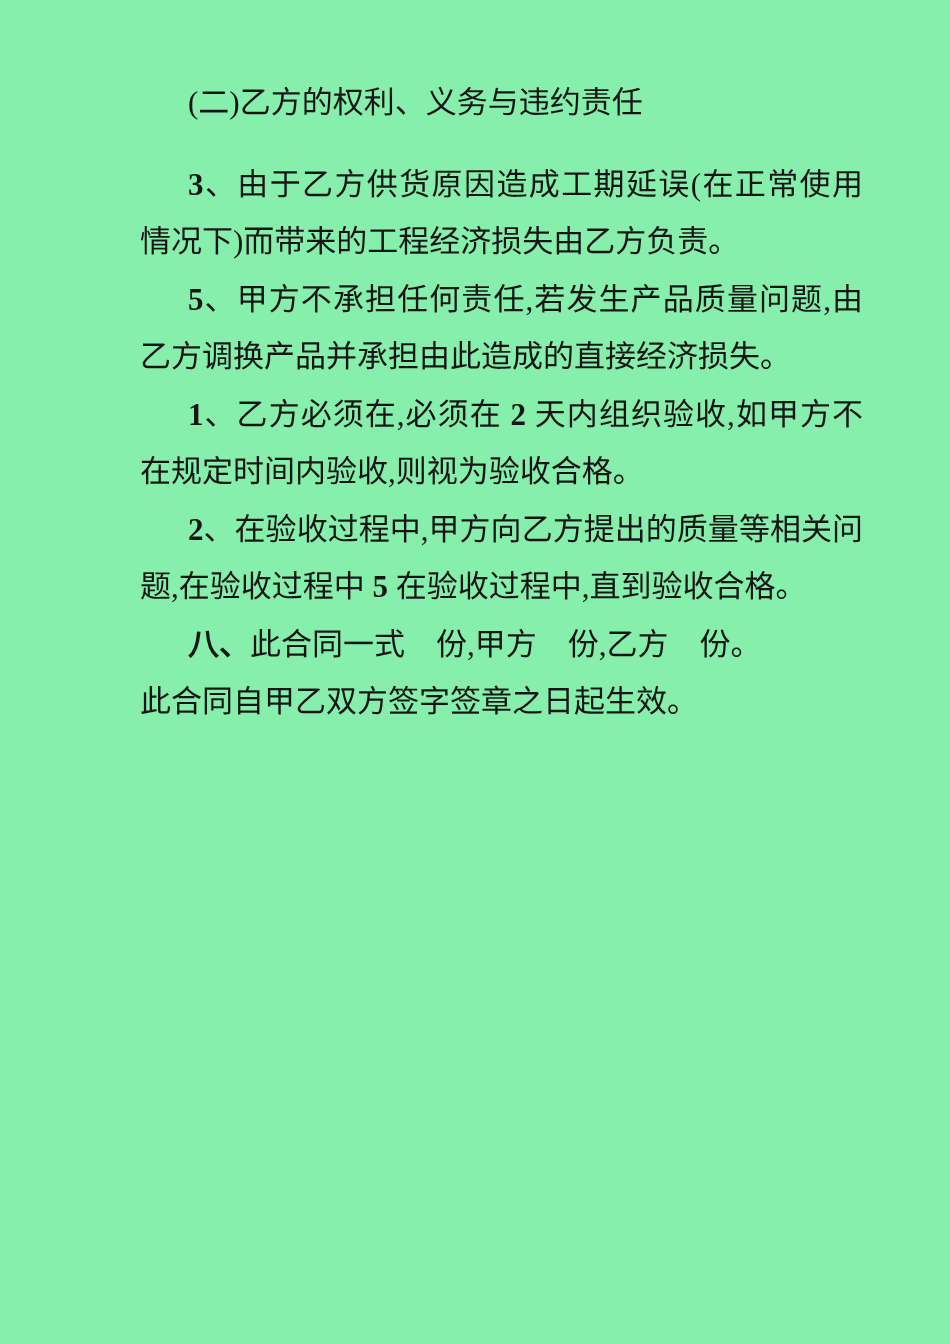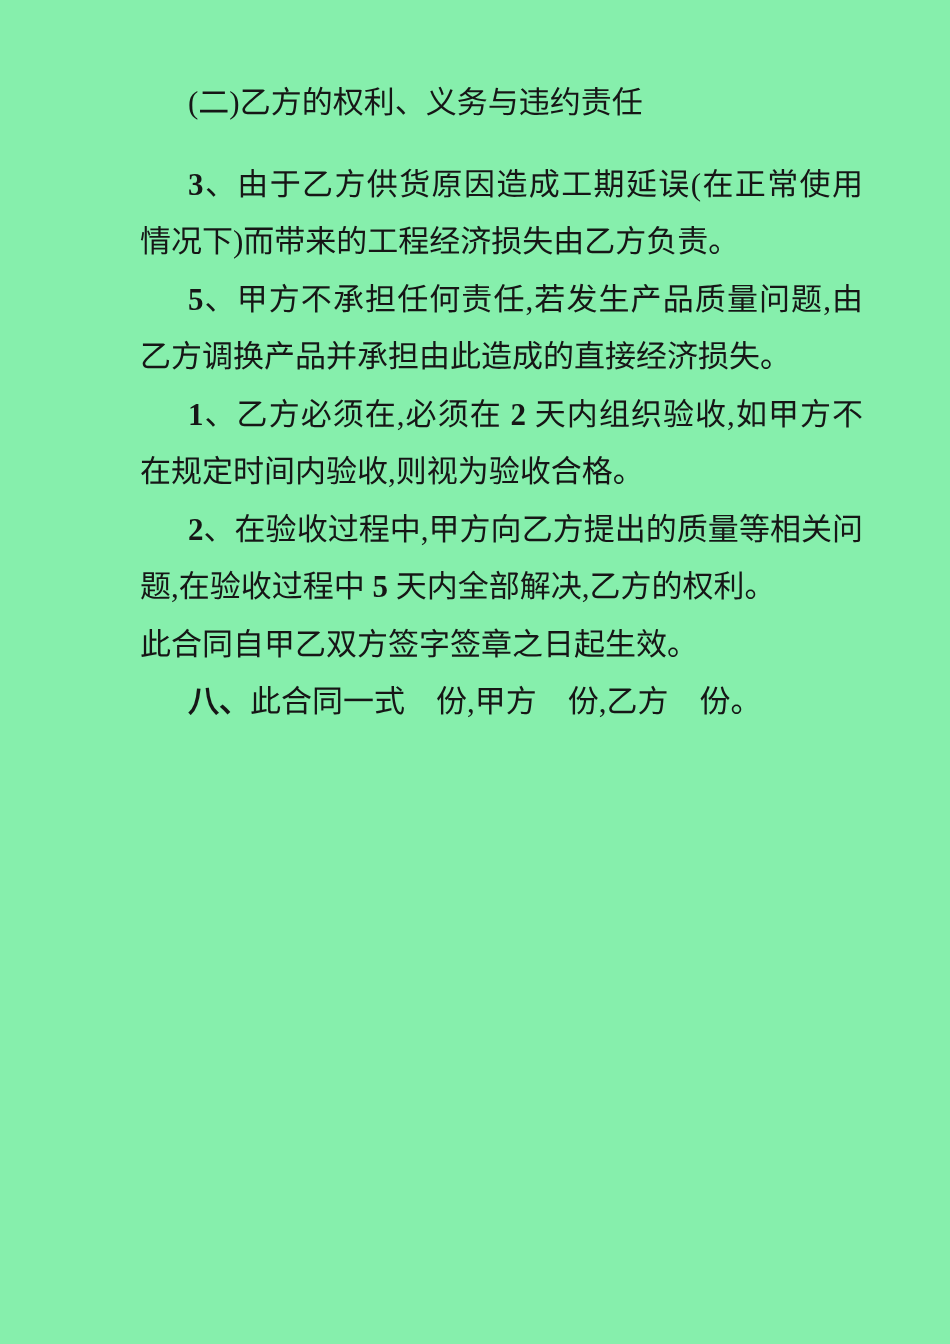--- a/index.html
+++ b/index.html
@@ -42,17 +42,17 @@
 </style>
 </head>
 <body>
 
 <div class="page">
   <div class="content">
       <p class="para indent gap-after"><span class="run">(二)乙方的权利、义务与违约责任</span></p>
       <p class="para indent"><span class="run bold">3</span><span class="run">、由于乙方供货原因造成工期延误(在正常使用情况下)而带来的工程经济损失由乙方负责。</span></p>
       <p class="para indent"><span class="run bold">5</span><span class="run">、甲方不承担任何责任,若发生产品质量问题,由乙方调换产品并承担由此造成的直接经济损失。</span></p>
       <p class="para indent"><span class="run bold">1</span><span class="run">、乙方必须在,必须在 </span><span class="run bold">2</span><span class="run"> 天内组织验收,如甲方不在规定时间内验收,则视为验收合格。</span></p>
-      <p class="para indent"><span class="run bold">2</span><span class="run">、在验收过程中,甲方向乙方提出的质量等相关问题,在验收过程中 </span><span class="run bold">5</span><span class="run"> 天内全部解决,乙方的权利。</span></p>
+      <p class="para indent"><span class="run bold">2</span><span class="run">、在验收过程中,甲方向乙方提出的质量等相关问题,在验收过程中 </span><span class="run bold">5</span><span class="run"> 在验收过程中,直到验收合格。</span></p>
+      <p class="para indent"><span class="run bold">八、</span><span class="run">此合同一式　份,甲方　份,乙方　份。</span></p>
       <p class="para"><span class="run">此合同自甲乙双方签字签章之日起生效。</span></p>
-      <p class="para indent"><span class="run bold">八、</span><span class="run">此合同一式　份,甲方　份,乙方　份。</span></p>
     </div>
 </div>
 
 </body></html>

